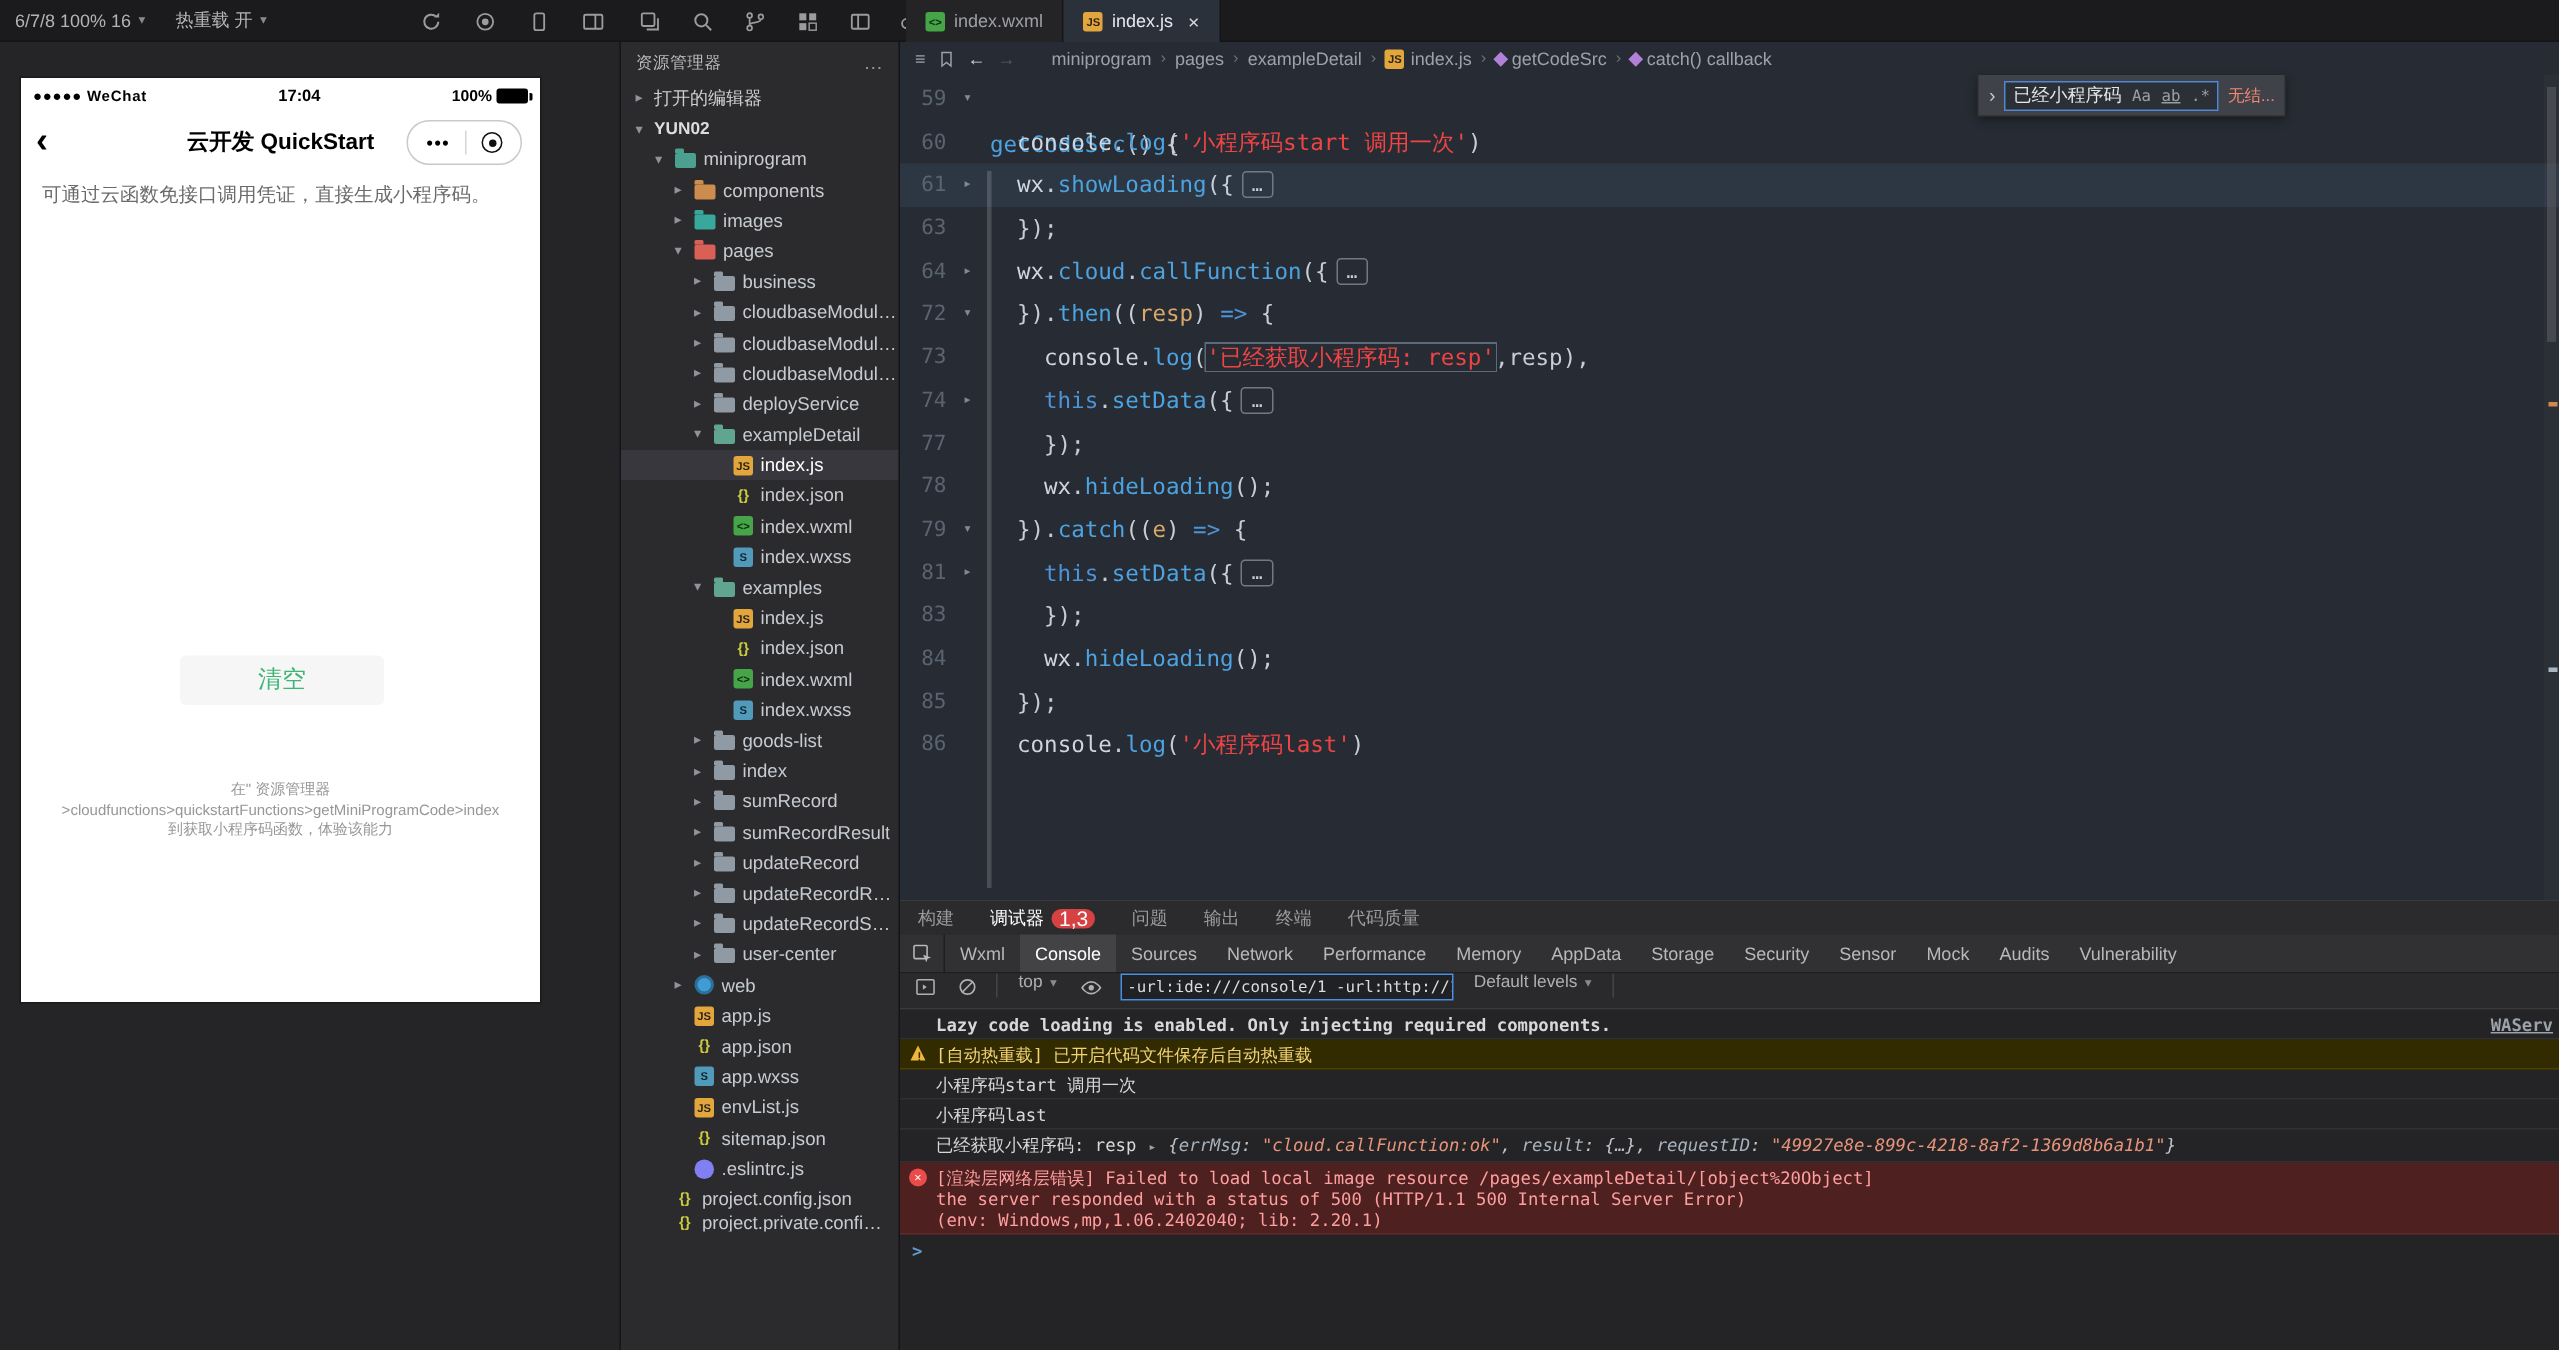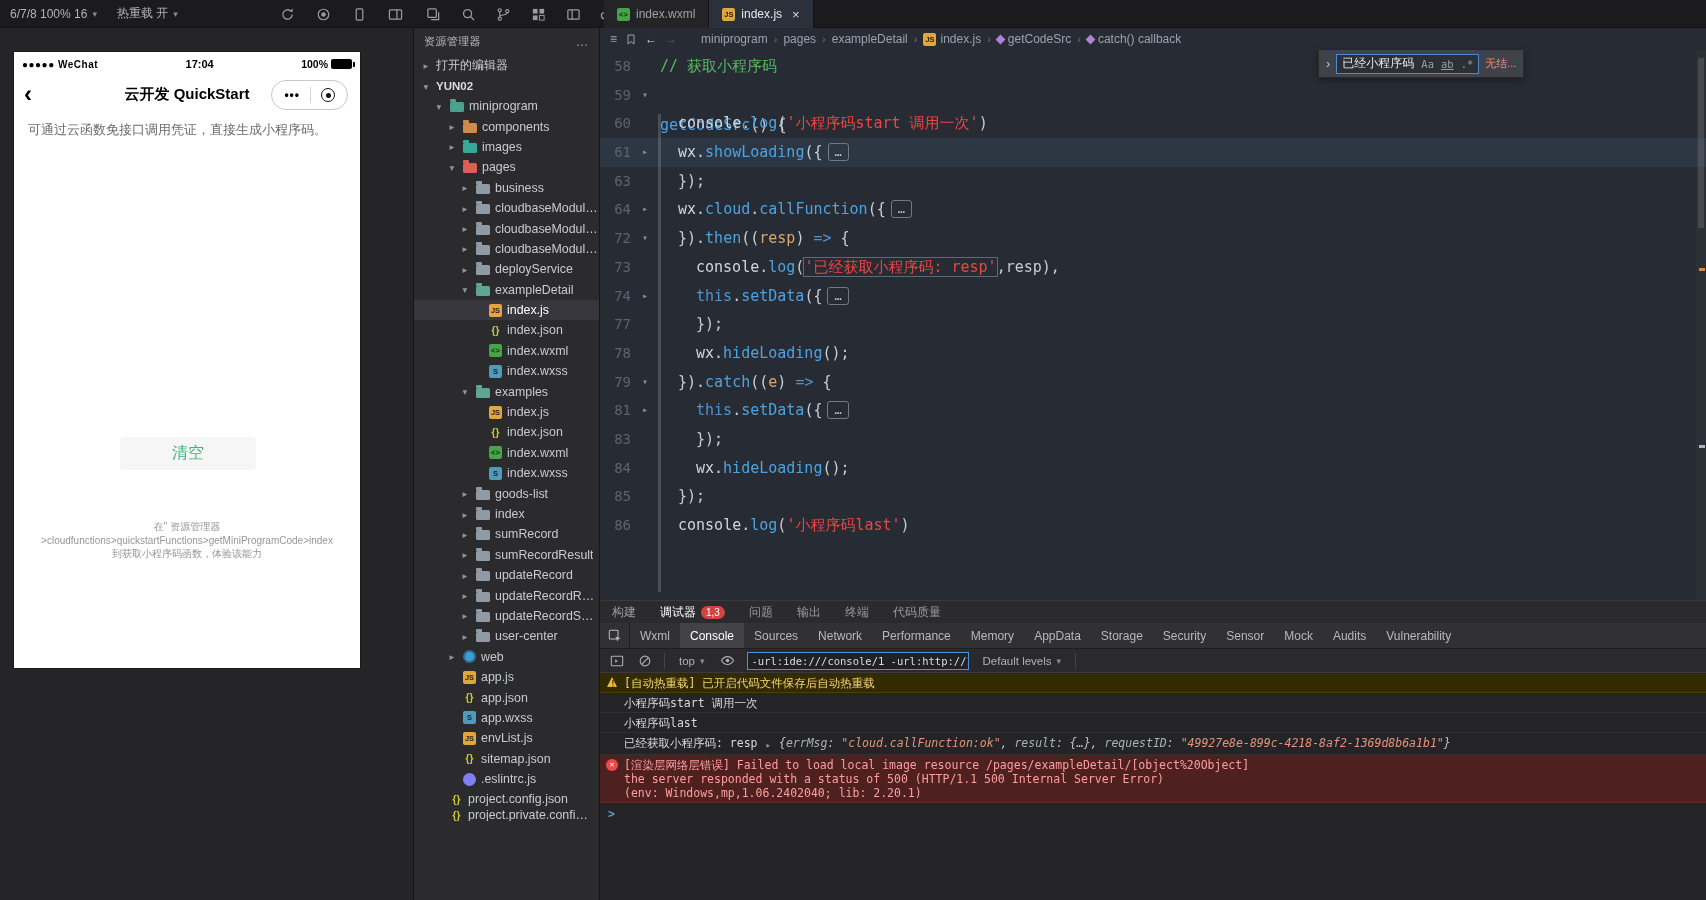--- a/index.html
+++ b/index.html
@@ -93,26 +93,26 @@
 .guide{position:absolute;left:58px;width:3px;background:rgba(255,255,255,.16)}
 .scrollbar{position:absolute;right:0;top:22px;width:10px;bottom:0;background:rgba(255,255,255,.02)}
 .sb-thumb{position:absolute;left:2px;right:2px;top:8px;height:170px;background:rgba(121,121,121,.35)}
 .sb-mark{position:absolute;right:1px;width:6px;height:3px;background:#d08a4b}
 
 
 .panel{position:absolute;left:600px;top:600px;width:1106px;height:300px;background:#242426;border-top:1px solid #3a3a3c}
 .panel-tabs{height:22px;background:#2b2b2d;display:flex;align-items:center;gap:24px;padding:0 12px;font-size:12px;color:#9a9a9a}
 .panel-tab{display:flex;align-items:center;gap:5px}
 .panel-tab.active{color:#fff}
-.badge{background:#d64242;color:#fff;border-radius:8px;padding:0 5px;font-size:10px;line-height:13px;height:13px}
+.badge{background:#d64242;color:#fff;border-radius:8px;padding:0 5px;font-size:14px;line-height:13px;height:13px}
 .devtools-tabs{height:26px;background:#313134;display:flex;align-items:center;font-size:12px;color:#b8b8b8;border-bottom:1px solid #1e1e1f}
 .dt-inspect{width:30px;display:flex;justify-content:center;border-right:1px solid #1e1e1f;height:100%;align-items:center}
 .dt-tab{padding:0 10px;height:100%;display:flex;align-items:center}
 .dt-tab.active{background:#434346;color:#fff}
-.console-toolbar{height:24px;background:#2a2a2c;display:flex;align-items:center;gap:10px;padding:0 8px;border-bottom:1px solid #3a3a3c;font-size:11.5px;color:#b0b0b0}
+.console-toolbar{height:24px;background:#2a2a2c;display:flex;align-items:flex-start;gap:10px;padding:0 8px;border-bottom:1px solid #3a3a3c;font-size:11.5px;color:#b0b0b0}
 .ct-sep{width:1px;height:16px;background:#444}
 .ct-drop{display:flex;align-items:center;gap:5px;padding:0 4px}
 .filter-box{display:flex;align-items:center;gap:5px;height:18px;width:222px;background:#202124;border:1px solid #4a90e2;padding:0 4px;overflow:hidden}
 .filter-text{font-family:"DejaVu Sans Mono",monospace;font-size:10.5px;color:#dcdcdc;white-space:nowrap}
 .console-log{position:absolute;left:0;top:72px;right:0;bottom:0;background:#242426;font-family:"DejaVu Sans Mono","Liberation Mono",monospace;font-size:11.5px;color:#d8d8d8;overflow:hidden}
 .console-row{position:relative;display:flex;align-items:flex-start;gap:6px;padding:2.5px 8px 2.5px 24px;border-bottom:1px solid #313133;line-height:14px}
 .console-row.bold{font-weight:bold}
 .row-warn{background:#332b00;color:#f3d374;border-bottom-color:#4a4000}
 .row-error{background:#4e2020;color:#ff9e9e;border-bottom-color:#5f2a2a}
 .warn-icon{position:absolute;left:7px;top:4px;width:0;height:0;border-left:5.5px solid transparent;border-right:5.5px solid transparent;border-bottom:10px solid #f0b73f}
@@ -492,21 +492,20 @@
       <span class="find-input">
         <span class="find-query">已经小程序码</span>
         <span class="find-opt">Aa</span>
         <span class="find-opt word">ab</span>
         <span class="find-opt">.*</span>
       </span>
       <span class="find-results">无结...</span>
     </div>
     <div class="code-scroll">
       <div class="guide" style="top: 64.4px; height: 477.9px;"></div>
-    <div class="code-line"><span class="ln">58</span><span class="fold-col"></span><span style="margin-left: 6px;"><span class="tk-cm">// 获取小程序码</span></span></div>
         <div class="code-line"><span class="ln">59</span><span class="fold-col">▾</span><span style="margin-left: 6px; margin-top: 30px;"><span class="tk-fn">getCodeSrc</span><span class="tk-pl">() {</span></span></div>
         <div class="code-line"><span class="ln">60</span><span class="fold-col"></span><span style="margin-left: 24px;"><span class="tk-id">console</span><span class="tk-pl">.</span><span class="tk-fn">log</span><span class="tk-pl">(</span><span class="tk-str">'小程序码start 调用一次'</span><span class="tk-pl">)</span></span></div>
         <div class="code-line hl"><span class="ln">61</span><span class="fold-col">▸</span><span style="margin-left: 24px;"><span class="tk-id">wx</span><span class="tk-pl">.</span><span class="tk-fn">showLoading</span><span class="tk-pl">({</span><span class="fold-pill">…</span></span></div>
         <div class="code-line"><span class="ln">63</span><span class="fold-col"></span><span style="margin-left: 24px;"><span class="tk-pl">});</span></span></div>
         <div class="code-line"><span class="ln">64</span><span class="fold-col">▸</span><span style="margin-left: 24px;"><span class="tk-id">wx</span><span class="tk-pl">.</span><span class="tk-fn">cloud</span><span class="tk-pl">.</span><span class="tk-fn">callFunction</span><span class="tk-pl">({</span><span class="fold-pill">…</span></span></div>
         <div class="code-line"><span class="ln">72</span><span class="fold-col">▾</span><span style="margin-left: 24px;"><span class="tk-pl">}).</span><span class="tk-fn">then</span><span class="tk-pl">((</span><span class="tk-param">resp</span><span class="tk-pl">) </span><span class="tk-kw">=&gt;</span><span class="tk-pl"> {</span></span></div>
         <div class="code-line"><span class="ln">73</span><span class="fold-col"></span><span style="margin-left: 42px;"><span class="tk-id">console</span><span class="tk-pl">.</span><span class="tk-fn">log</span><span class="tk-pl">(</span><span class="tk-str boxed">'已经获取小程序码: resp'</span><span class="tk-pl">,resp),</span></span></div>
         <div class="code-line"><span class="ln">74</span><span class="fold-col">▸</span><span style="margin-left: 42px;"><span class="tk-kw">this</span><span class="tk-pl">.</span><span class="tk-fn">setData</span><span class="tk-pl">({</span><span class="fold-pill">…</span></span></div>
         <div class="code-line"><span class="ln">77</span><span class="fold-col"></span><span style="margin-left: 42px;"><span class="tk-pl">});</span></span></div>
         <div class="code-line"><span class="ln">78</span><span class="fold-col"></span><span style="margin-left: 42px;"><span class="tk-id">wx</span><span class="tk-pl">.</span><span class="tk-fn">hideLoading</span><span class="tk-pl">();</span></span></div>
@@ -597,20 +596,24 @@
         <span class="filter-text">-url:ide:///console/1 -url:http://127.0.0.1:58</span>
 
       </span>
       <span class="ct-drop">
         <span>Default levels</span>
         <span class="caret">▾</span>
       </span>
       <span class="ct-sep"></span>
     </div>
     <div class="console-log">
+        <div class="console-row bold">
+          <span>Lazy code loading is enabled. Only injecting required components.</span>
+          <span class="src-link">WAServ</span>
+        </div>
         <div class="console-row row-warn">
           <span class="warn-icon"></span>
           <span class="warn-bang">!</span>
           <span>[自动热重载] 已开启代码文件保存后自动热重载</span>
         </div>
         <div class="console-row">
           <span>小程序码start 调用一次</span>
         </div>
         <div class="console-row">
           <span>小程序码last</span>

